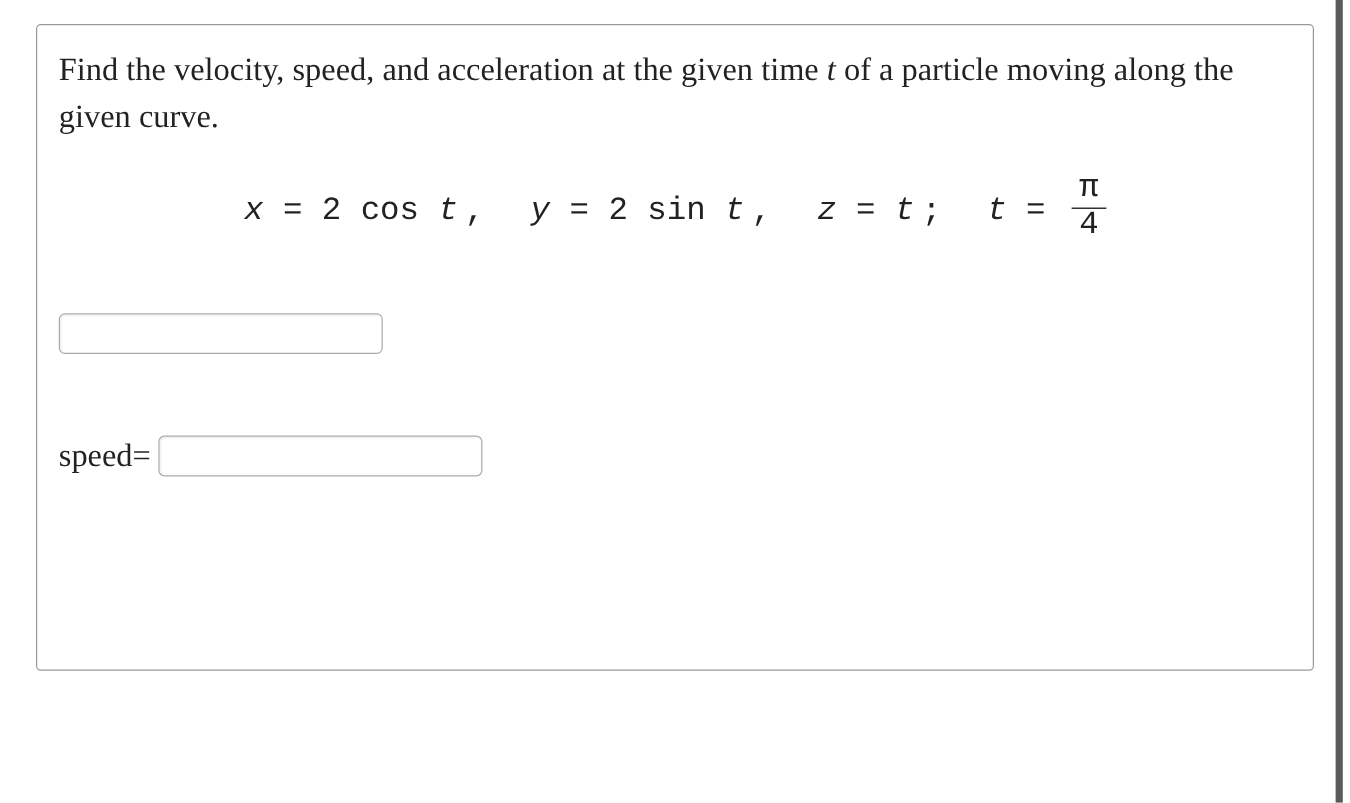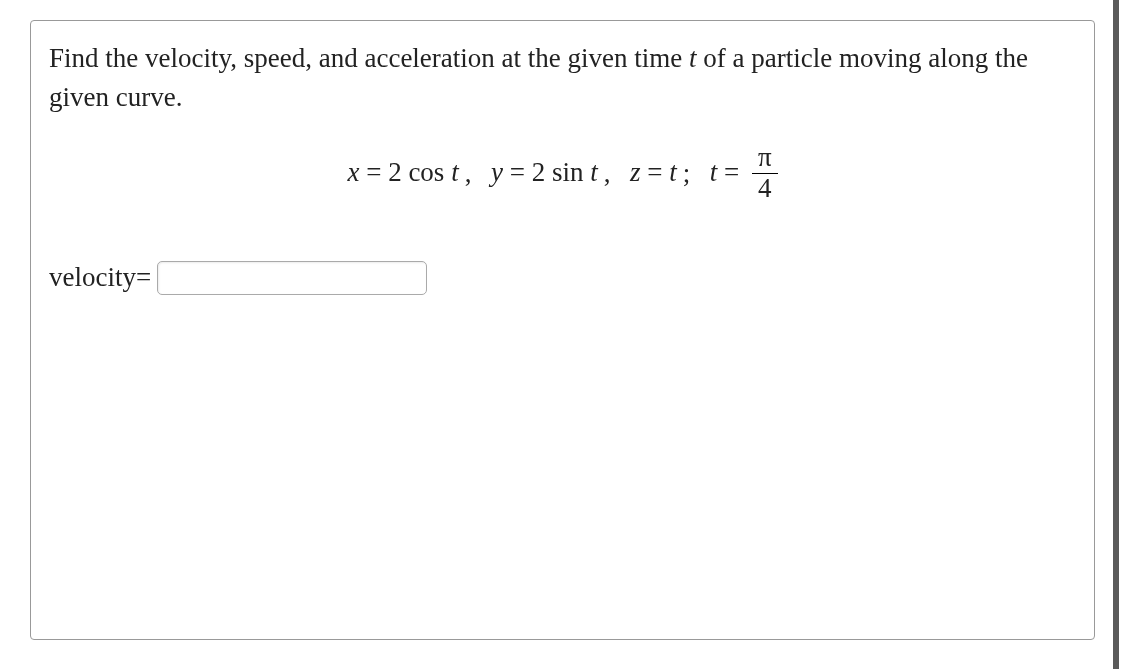--- a/index.html
+++ b/index.html
@@ -12,34 +12,34 @@
       height: 669px;
       background: #fff;
       font-family: Georgia, 'Times New Roman', serif;
       padding: 20px 30px;
       position: relative;
     }
     .outer-border {
       border: 1px solid #999;
       border-radius: 4px;
       padding: 18px 18px 50px 18px;
-      height: 620px;
+      height: 539px;
     }
     .prompt-text {
       font-size: 27px;
       color: #222;
       line-height: 1.45;
       margin-bottom: 28px;
     }
     .equation-row {
       text-align: center;
       font-size: 27px;
       color: #222;
       margin-bottom: 55px;
-      font-family: Liberation Serif, serif;
+      font-family: Liberation Mono, monospace;
     }
     .mi { font-style: italic; }
     .equation-row .sep { margin: 0 6px; }
     .fraction {
       display: inline-block;
       vertical-align: middle;
       text-align: center;
       margin-left: 6px;
       position: relative;
       top: -2px;
@@ -105,21 +105,24 @@
     <span class="mi">t</span><span class="sep">;</span>&nbsp;
     <span class="mi">t</span>
     <span> = </span>
     <span class="fraction">
       <span class="num">π</span>
       <span class="den">4</span>
     </span>
   </div>
 
   <div class="answer-row">
-    <span class="answer-label">velocity=</span>
     <input type="text" class="answer-input" value="" style="">
   </div>
 
+  <div class="answer-row">
+    <span class="answer-label">speed=</span>
+    <input type="text" class="answer-input" value="" style="">
+  </div>
 
 
 </div>
 
 <div class="right-bar"></div>
 
 </body></html>

